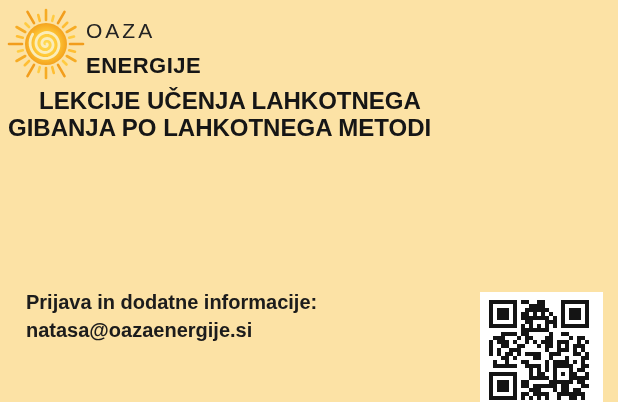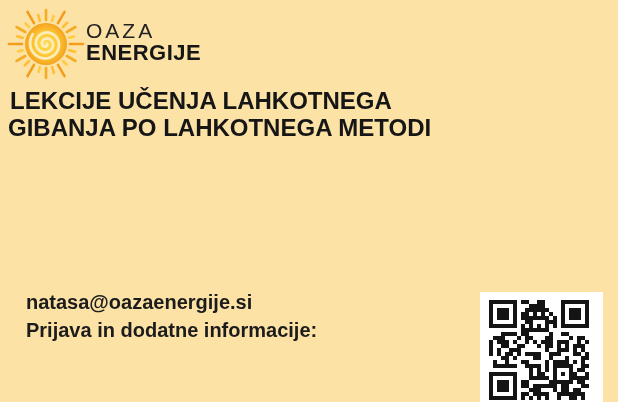--- a/index.html
+++ b/index.html
@@ -12,29 +12,29 @@
   
   .logo{position:absolute;left:6px;top:4px;display:flex;align-items:flex-start;}
   .sun-wrap{width:80px;height:80px;flex:0 0 auto;}
   .logo-text{margin:16px 0 0 0;}
   .logo-oaza{
     font-size:21px;line-height:21px;font-weight:400;
     letter-spacing:3px;color:#232323;
   }
   .logo-energije{
     font-size:22px;line-height:22px;font-weight:700;
-    letter-spacing:.5px;color:#161616;margin-top:1px;
+    letter-spacing:.5px;color:#161616;margin-top:14px;
   }
   
   .title{
     position:absolute;left:0;top:87px;width:100%;
     margin:0;font-size:24px;line-height:27px;font-weight:800;
     color:#161616;
   }
-  .title .t1{display:block;padding-left:10px;}
+  .title .t1{display:block;padding-left:39px;}
   .title .t2{display:block;padding-left:8px;}
   
   .details{
     position:absolute;left:26px;top:186px;
     font-size:20px;line-height:27px;font-weight:700;color:#1c1c1c;
   }
   .contact{
     position:absolute;left:26px;top:288px;
     font-size:20px;line-height:28px;font-weight:700;color:#1c1c1c;
   }
@@ -94,22 +94,22 @@
     </div>
   </header>
 
   <h1 class="title">
     <span class="t1">LEKCIJE UČENJA LAHKOTNEGA</span>
     <span class="t2">GIBANJA PO LAHKOTNEGA METODI</span>
   </h1>
 
 
   <div class="contact">
+    <div>Prijava in dodatne informacije:</div>
     <div>natasa@oazaenergije.si</div>
-    <div>Prijava in dodatne informacije:</div>
   </div>
 
   <div class="qr-box">
     <svg id="qr-svg" viewBox="0 0 25 25" shape-rendering="crispEdges" aria-hidden="true">
         <rect width="25" height="25" fill="#FFFFFF"></rect>
         <rect x="0" y="0" width="1" height="1" fill="#141414"></rect>
         <rect x="1" y="0" width="1" height="1" fill="#141414"></rect>
         <rect x="2" y="0" width="1" height="1" fill="#141414"></rect>
         <rect x="3" y="0" width="1" height="1" fill="#141414"></rect>
         <rect x="4" y="0" width="1" height="1" fill="#141414"></rect>

